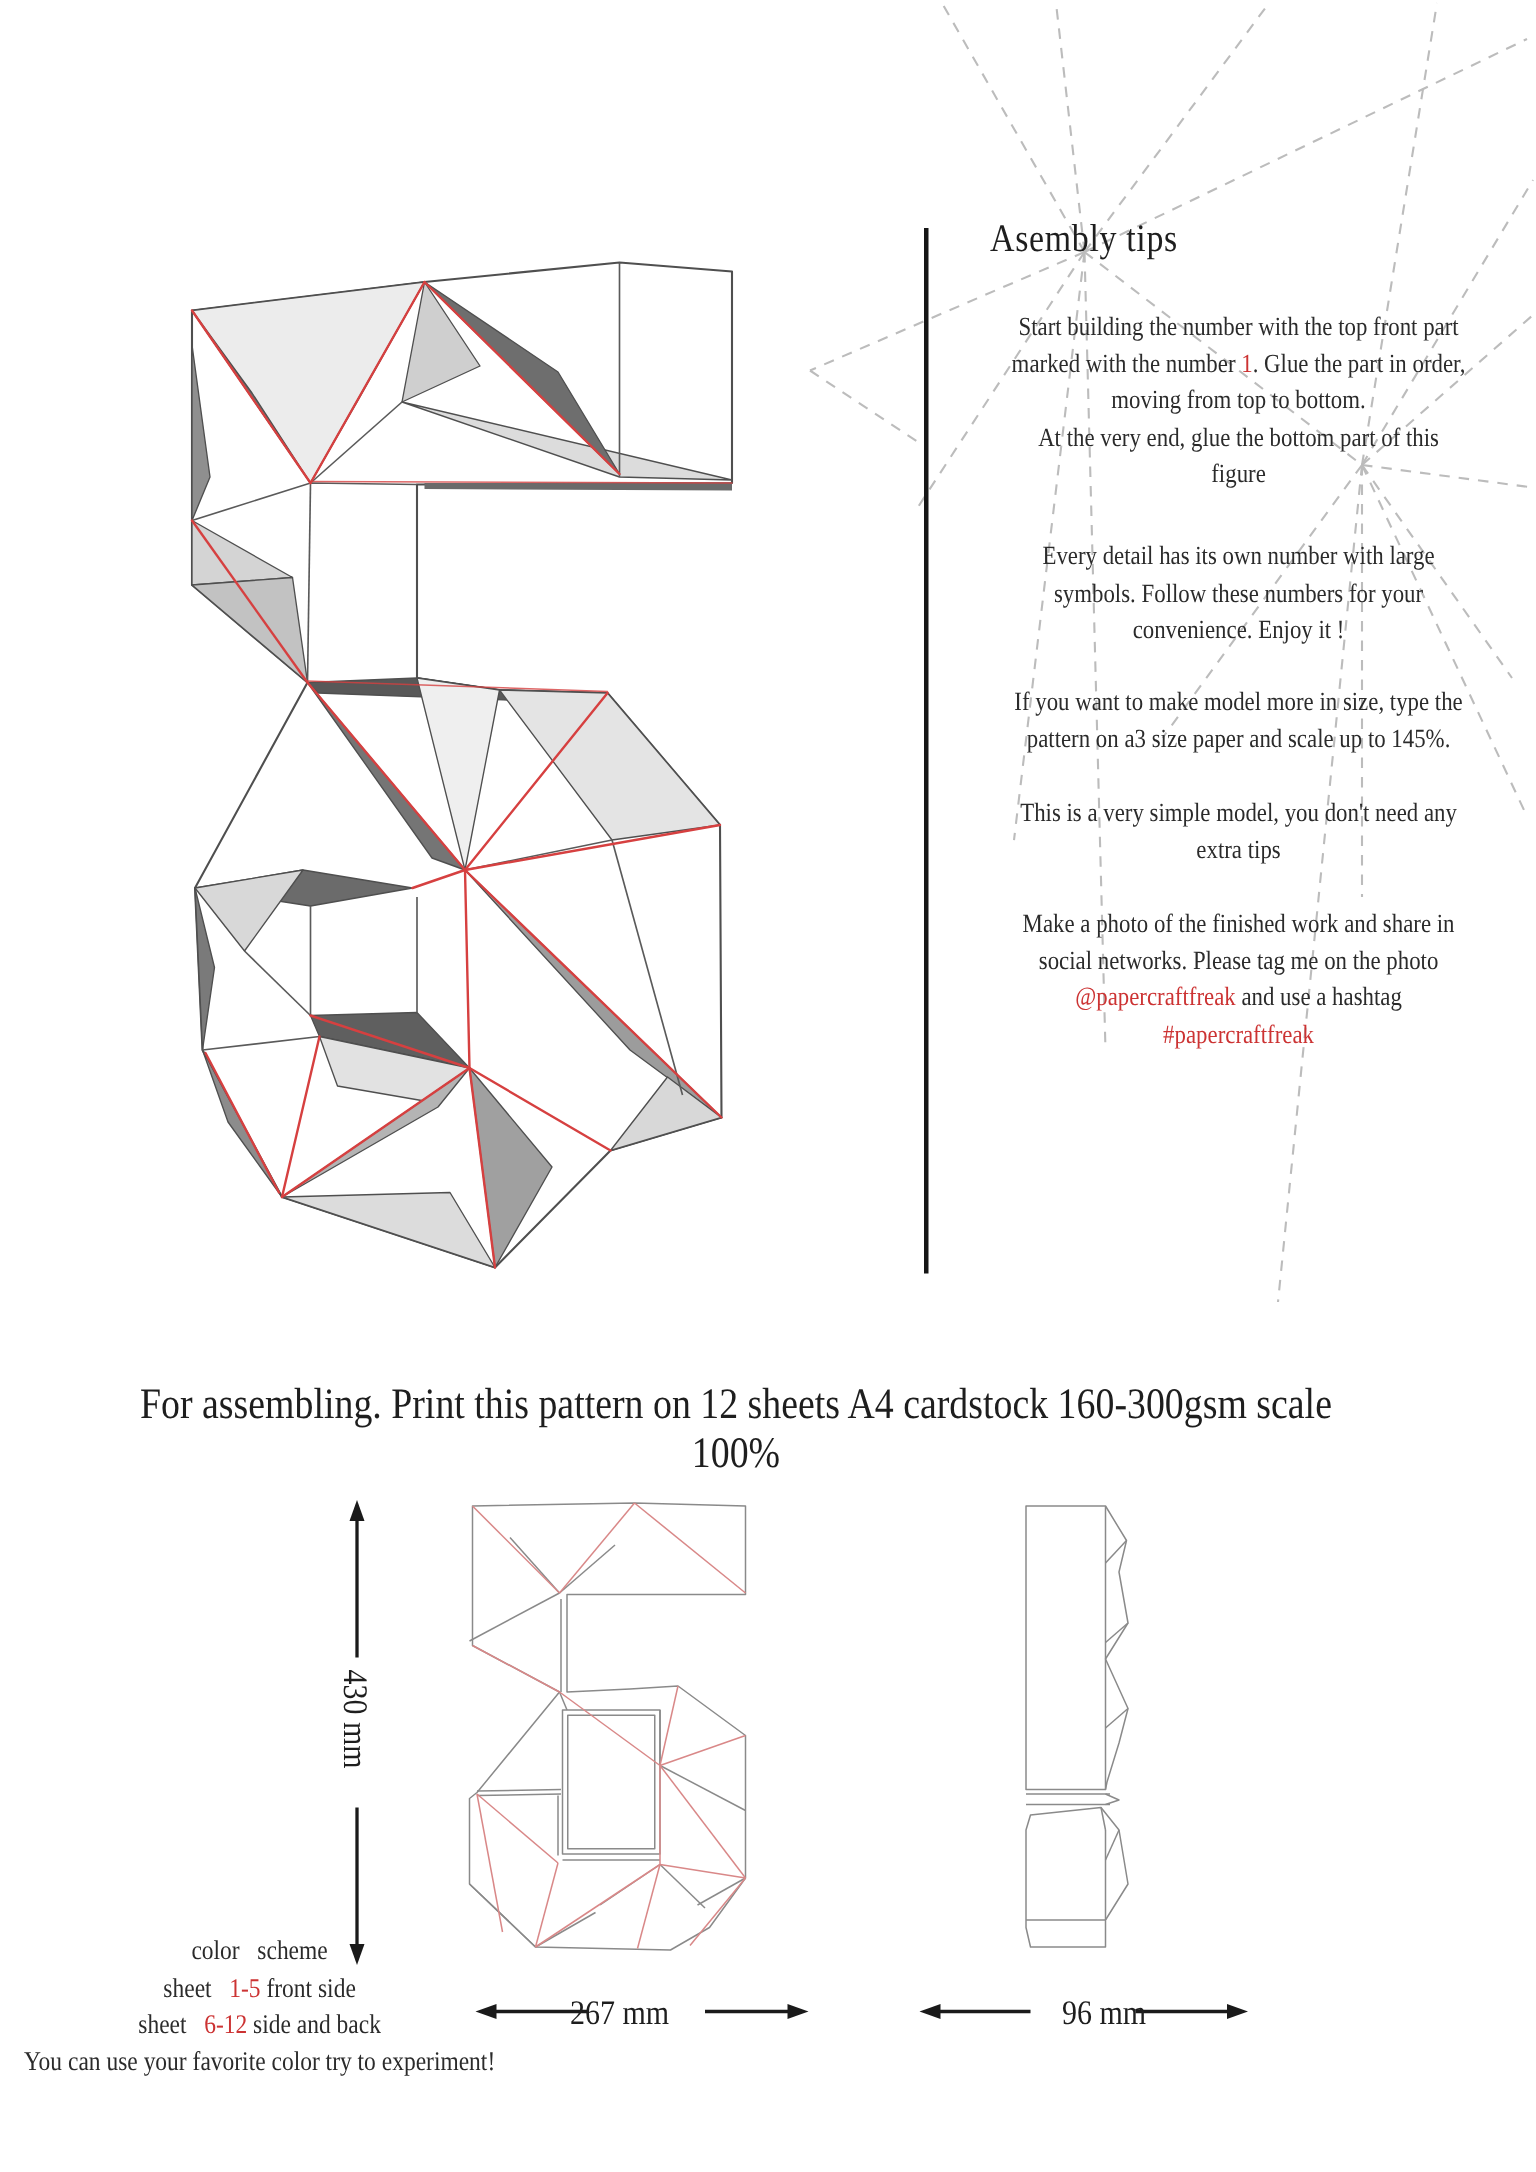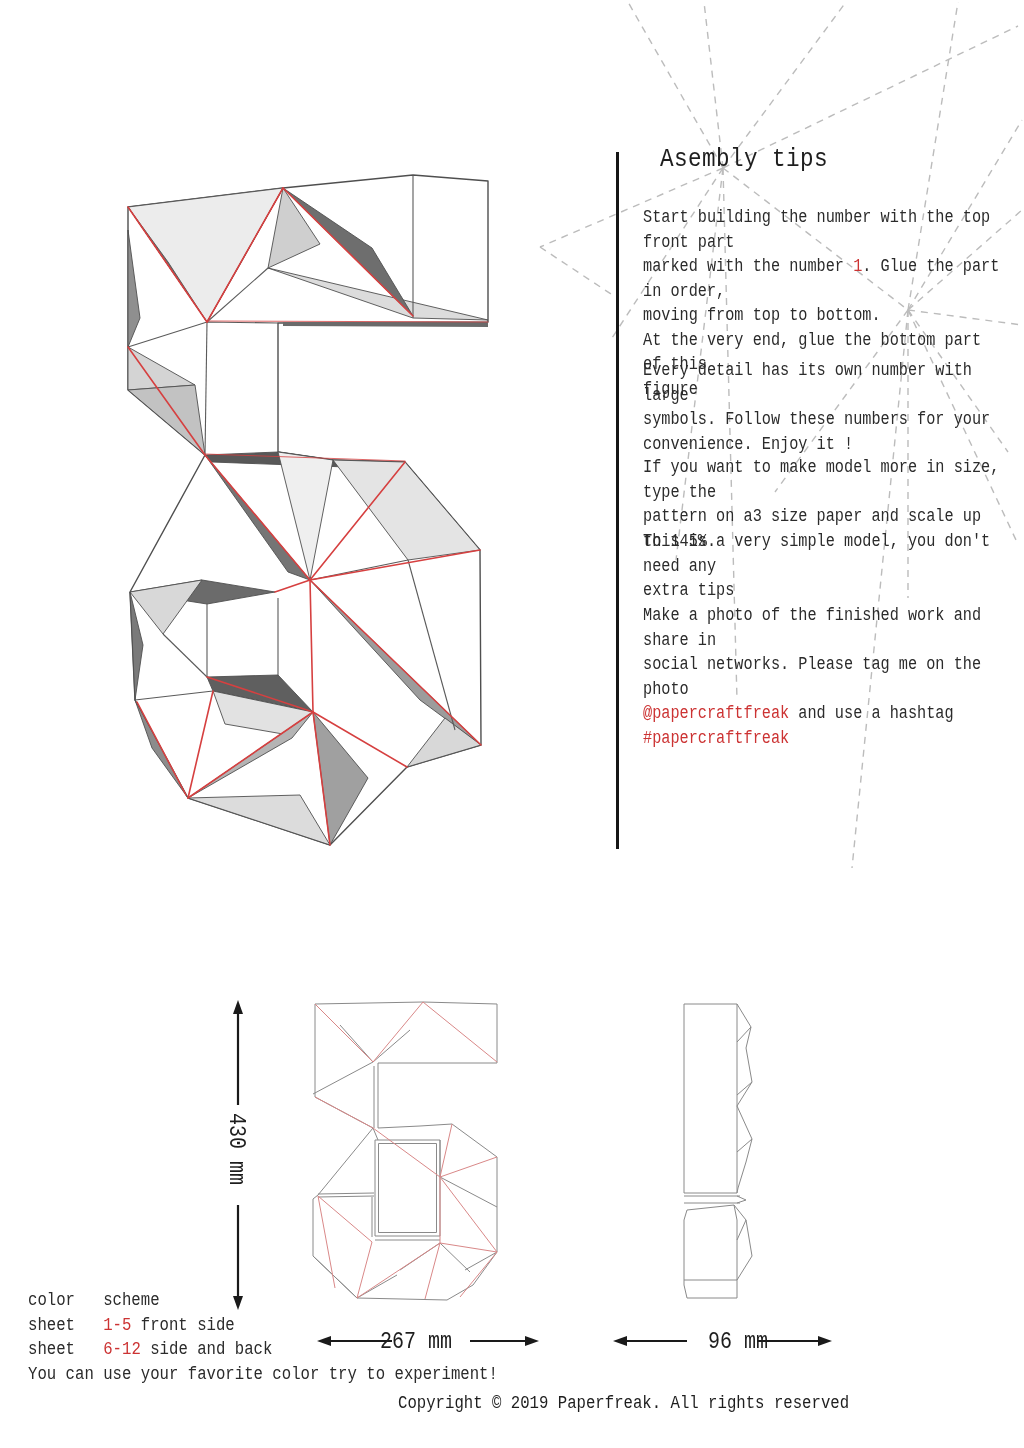--- a/index.html
+++ b/index.html
@@ -1,17 +1,17 @@
 <!DOCTYPE html>
 <html><head>
 <meta charset="utf-8">
 <style>
   html,body{margin:0;padding:0;background:#ffffff;}
   .page{position:relative;width:1024px;height:1448px;background:#ffffff;overflow:hidden;
-        font-family:Liberation Mono, monospace;color:#2b2b2b;}
+        font-family:Liberation Serif, serif;color:#2b2b2b;text-align:center;}
   .abs{position:absolute;}
   .cond{transform:scaleX(0.87);transform-origin:0 0;white-space:pre-wrap;}
   .tips-title{font-size:26px;letter-spacing:0.5px;color:#1e1e1e;}
   .tip{font-size:17.5px;line-height:24.5px;width:420px;color:#2b2b2b;}
   .red{color:#cc3333;}
   .note{font-size:29px;color:#1e1e1e;}
   .dim{font-size:23px;color:#1e1e1e;}
   .vdim{transform:rotate(90deg) scaleX(0.87);transform-origin:0 0;white-space:nowrap;}
   .scheme{font-size:18px;line-height:24.5px;color:#2b2b2b;}
   .copy{font-size:18px;color:#1e1e1e;}
@@ -148,20 +148,23 @@
     <div class="cond tip">This is a very simple model, you don't need any
 extra tips</div>
   </div>
   <div class="abs" style="left:643px;top:603px">
     <div class="cond tip"><span>Make a photo of the finished work and share in
 social networks. Please tag me on the photo
 </span><span class="red">@papercraftfreak</span><span> and use a hashtag
 </span><span class="red">#papercraftfreak</span></div>
   </div>
 
+  <div class="abs" style="left:80px;top:920px">
+    <div class="cond note">For assembling. Print this pattern on 12 sheets A4 cardstock 160-300gsm scale 100%</div>
+  </div>
 
   <svg class="abs" style="left:224px;top:995px" width="28" height="325" viewBox="224 995 28 325">
     <path class="dimline" d="M238,1012 L238,1105"></path>
     <path class="dimline" d="M238,1205 L238,1298"></path>
     <polygon class="dimhead" points="238,1000 233,1014 243,1014"></polygon>
     <polygon class="dimhead" points="238,1310 233,1296 243,1296"></polygon>
   </svg>
   <div class="abs" style="left:249px;top:1113px">
     <div class="dim vdim">430 mm</div>
   </div>
@@ -241,24 +244,21 @@
   <svg class="abs" style="left:605px;top:1328px" width="235" height="26" viewBox="605 1328 235 26">
     <path class="dimline" d="M626,1341 L687,1341"></path>
     <path class="dimline" d="M757,1341 L819,1341"></path>
     <polygon class="dimhead" points="613,1341 627,1336 627,1346"></polygon>
     <polygon class="dimhead" points="832,1341 818,1336 818,1346"></polygon>
   </svg>
   <div class="abs" style="left:708px;top:1329px">
     <div class="cond dim">96 mm</div>
   </div>
 
-  <div class="abs" style="left:28px;top:1288px">
+  <div class="abs" style="left:16px;top:1288px">
     <div class="cond scheme"><span>color   scheme
 sheet   </span><span class="red">1-5</span><span> front side
 sheet   </span><span class="red">6-12</span><span> side and back
 You can use your favorite color try to experiment!</span></div>
   </div>
 
-  <div class="abs" style="left:398px;top:1393px">
-    <div class="cond copy">Copyright © 2019 Paperfreak. All rights reserved</div>
-  </div>
 
 </div>
 
 </body></html>

